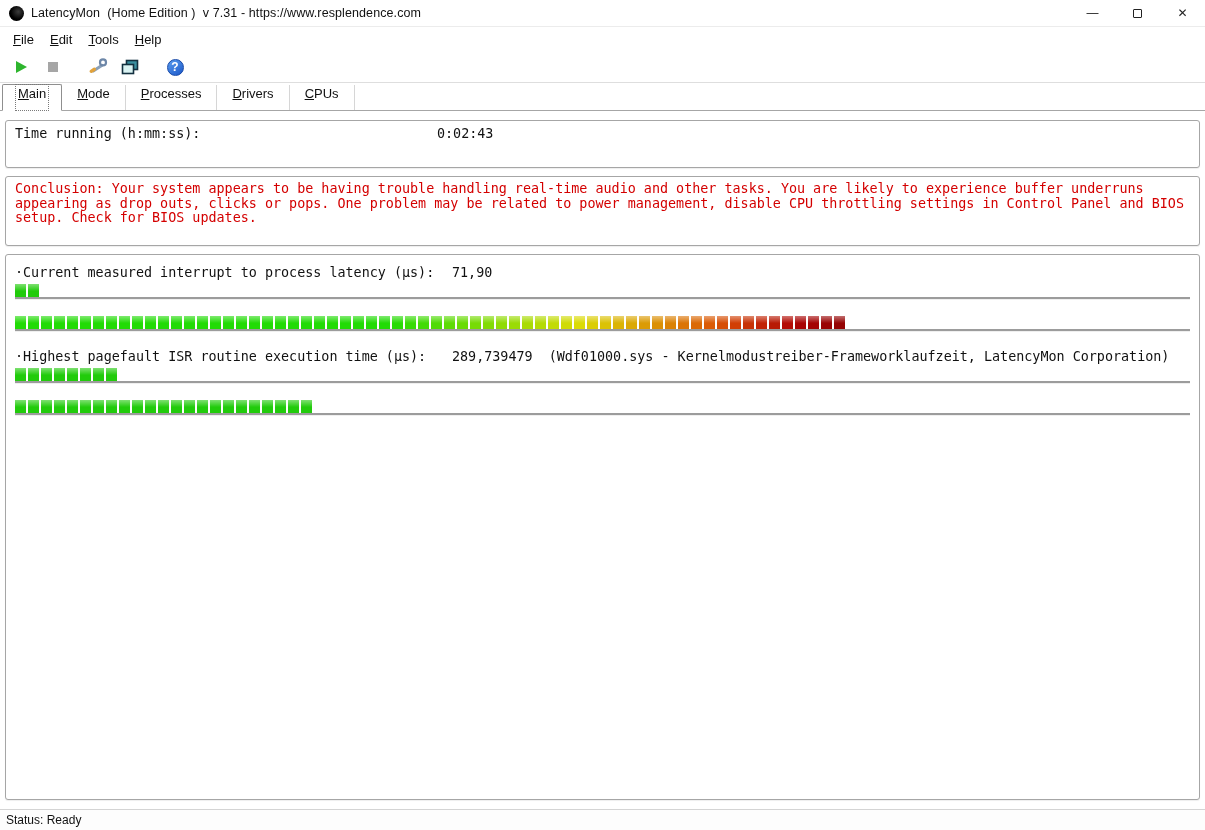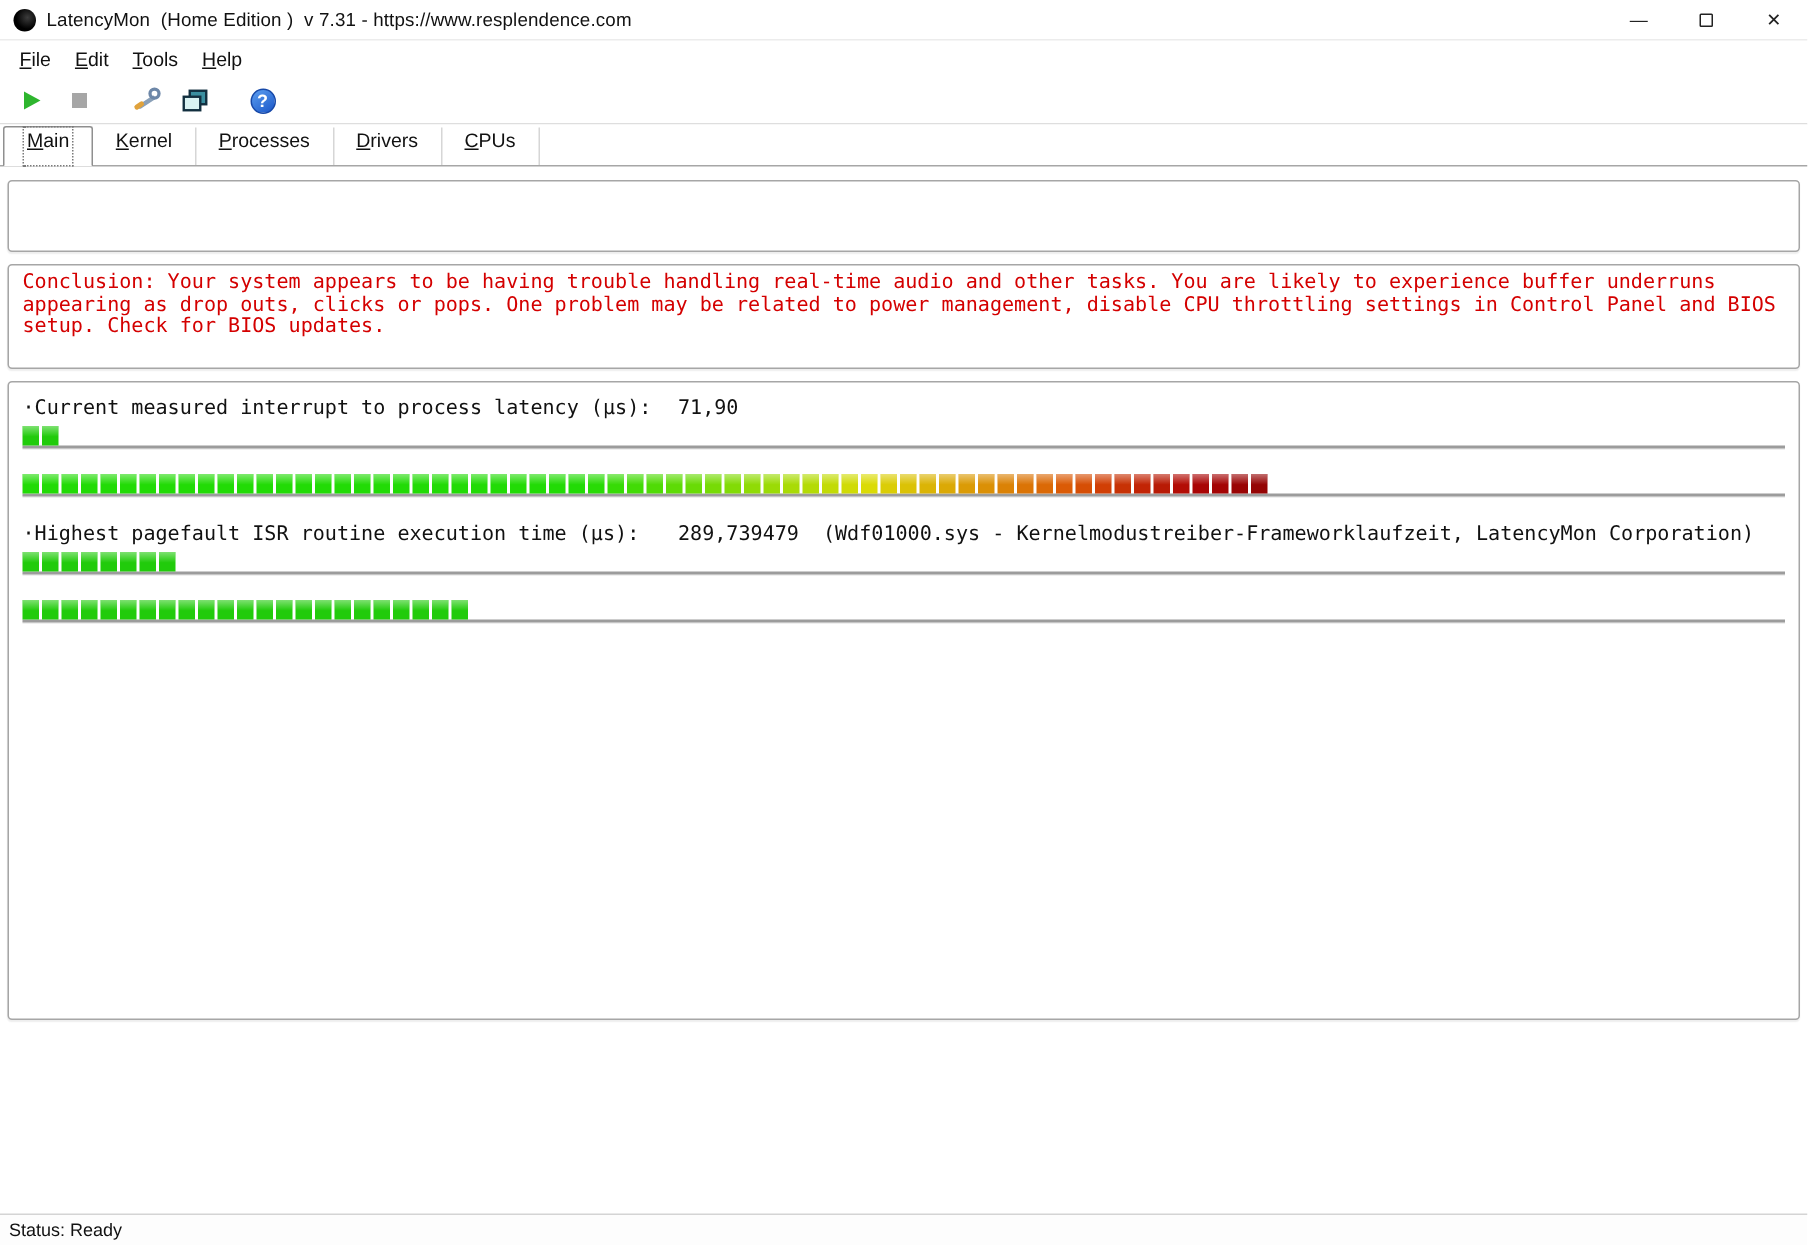--- a/index.html
+++ b/index.html
@@ -27,21 +27,21 @@
   .tab.active{border:1px solid #8f8f8f;border-bottom:1px solid #fff;margin-bottom:-1px;height:27px;border-radius:2px 2px 0 0;background:#fff;}
   .tab-label{display:inline-block;padding:1px 2px;}
   .tab-label::first-letter{text-decoration:underline;}
   .tab.active .tab-label{outline:1px dotted #7a7a7a;}
 
   .content{padding:9px 5px 0;}
   .panel{border:1px solid #a6a6a6;border-radius:3px;background:#fff;margin-bottom:8px;padding:2px 9px;font-family:"DejaVu Sans Mono","Liberation Mono",monospace;font-size:13.4px;box-shadow:0 1px 1px rgba(0,0,0,.07);}
   .panel.analysis{height:48px;line-height:21px;}
   .a-label{display:inline-block;width:422px;}
   .panel.conclusion{height:70px;line-height:14.7px;padding-top:5px;color:#d40000;}
-  .panel.metrics{height:426px;padding-top:9px;}
+  .panel.metrics{height:546px;padding-top:9px;}
 
   .metric{margin-bottom:17px;}
   .metric-line{line-height:17px;white-space:nowrap;}
   .m-label{display:inline-block;width:437px;}
   .m-detail{margin-left:16px;}
   .bar-area{position:relative;height:15px;margin-top:3px;}
   .bar-base{position:absolute;left:0;right:0;top:13px;height:2px;background:#9c9c9c;box-shadow:0 1px 0 #efefef;}
   .bar-segs{position:absolute;left:0;top:0;display:flex;gap:2px;}
   .seg{width:11px;height:13px;flex:none;}
 
@@ -96,36 +96,39 @@
   <span class="tool-btn gap">
     <span class="help-icon">?</span>
   </span>
 </div>
 
 <div class="tabstrip">
   <div class="tab active">
       <span class="tab-label">Main</span>
     </div>
   <div class="tab">
-      <span class="tab-label">Kernel</span>
+      <span class="tab-label">Mode</span>
     </div>
   <div class="tab">
       <span class="tab-label">Processes</span>
     </div>
   <div class="tab">
       <span class="tab-label">Drivers</span>
     </div>
   <div class="tab">
       <span class="tab-label">CPUs</span>
     </div>
 </div>
 
 <div class="content">
 
   <div class="panel analysis">
+    <div>
+      <span class="a-label">Time running (h:mm:ss):</span><span>0:02:43</span>
+    </div>
   </div>
 
   <div class="panel conclusion">
     <div>Conclusion: Your system appears to be having trouble handling real-time audio and other tasks. You are likely to experience buffer underruns appearing as drop outs, clicks or pops. One problem may be related to power management, disable CPU throttling settings in Control Panel and BIOS setup. Check for BIOS updates.</div>
   </div>
 
   <div class="panel metrics">
 
     <div class="metric">
       <div class="metric-line">

